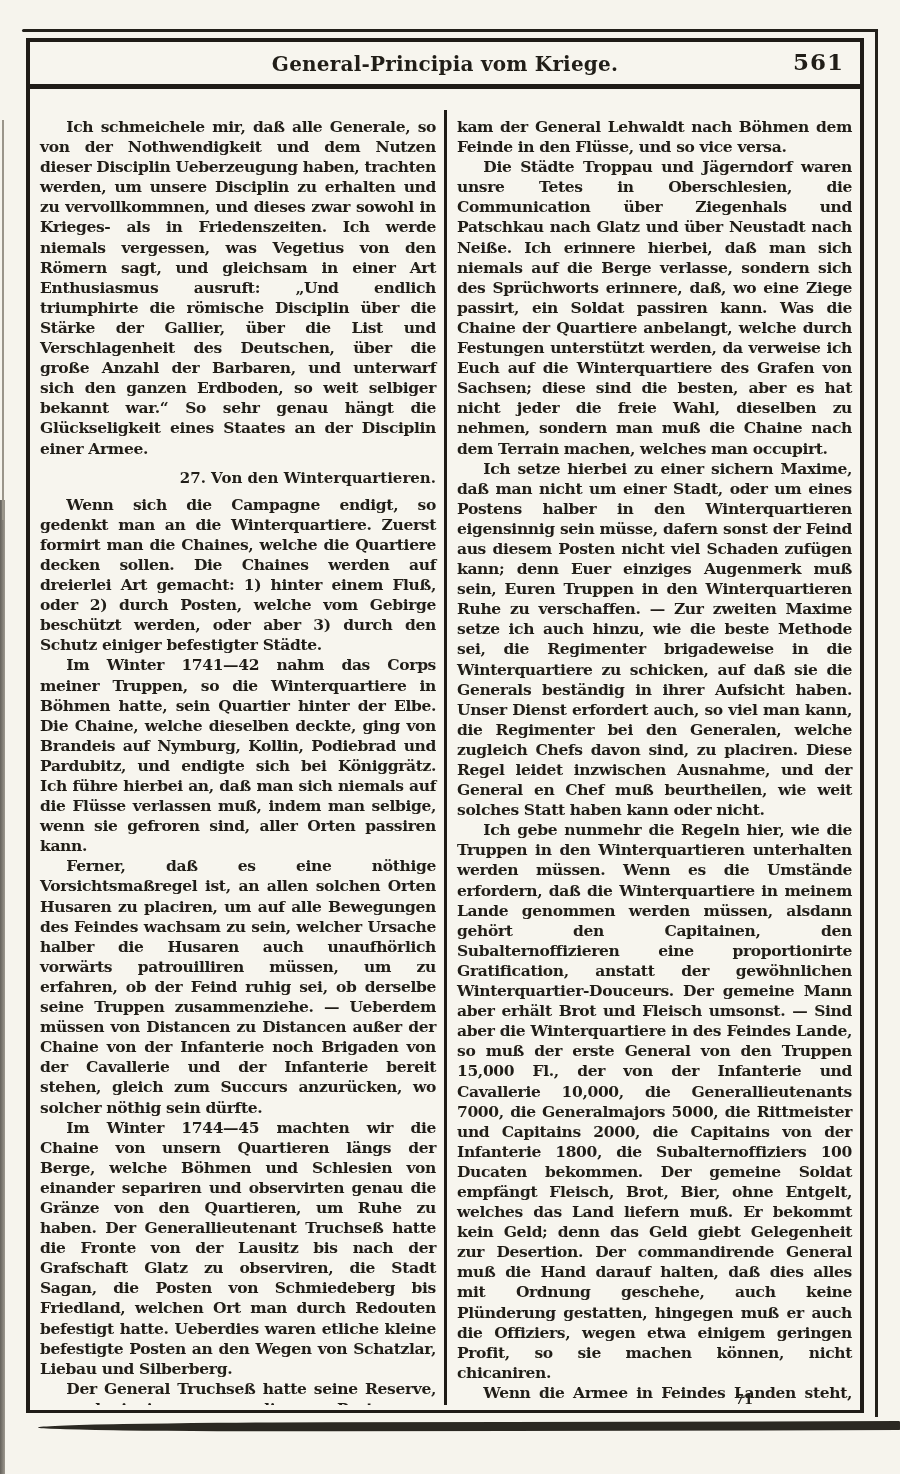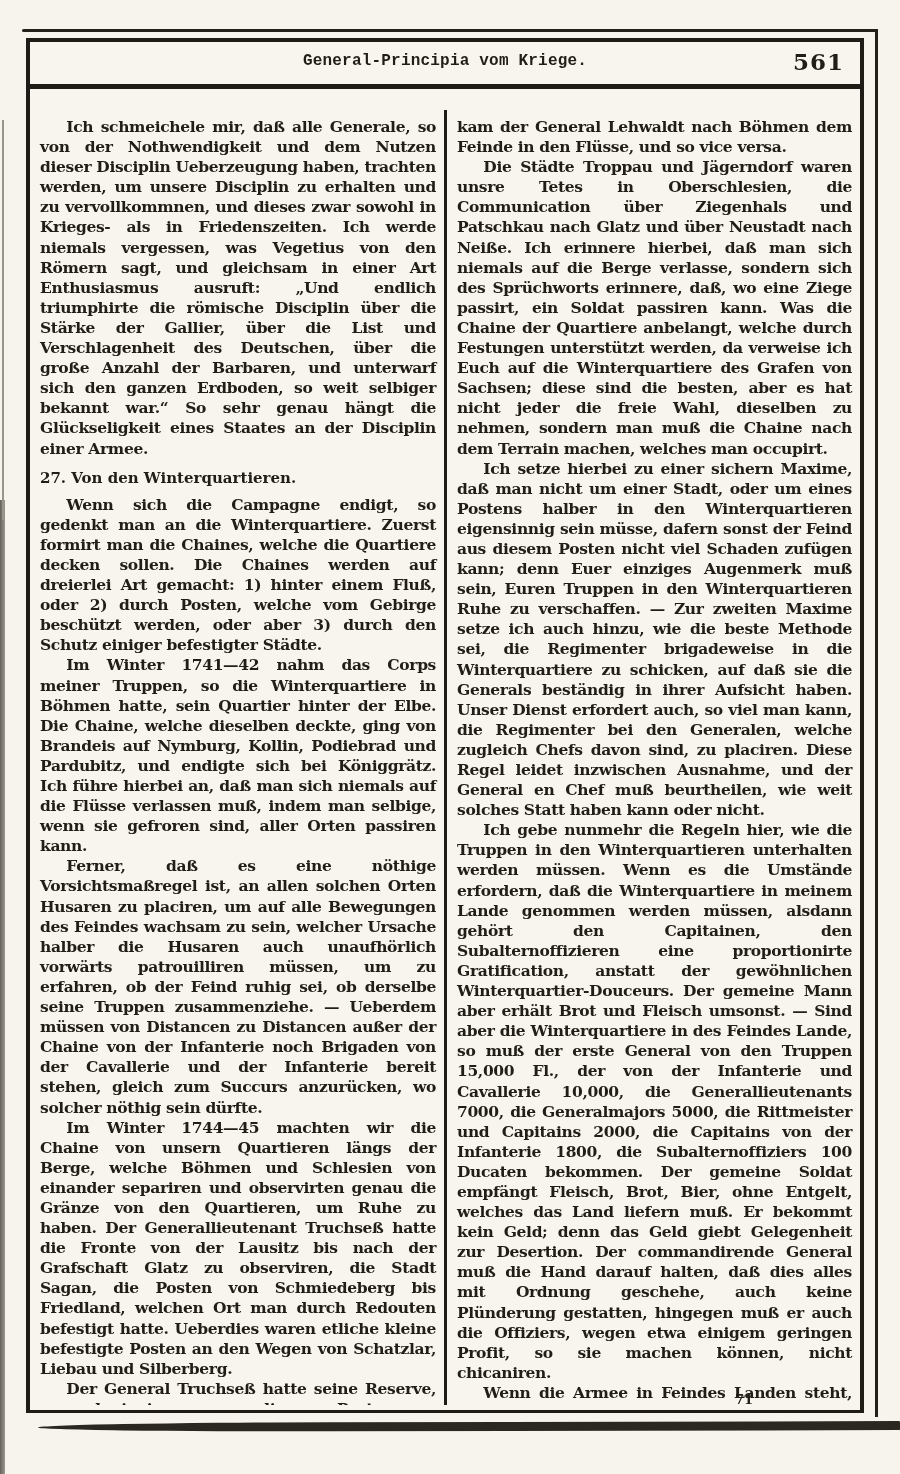--- a/index.html
+++ b/index.html
@@ -81,23 +81,22 @@
     height: 42px;
     border-bottom: 5px solid #1f1c17;
   }
   .running-title {
     position: absolute;
     left: 0;
     right: 0;
     top: 10px;
     text-align: center;
     font-weight: bold;
-    font-size: 16px;
+    font-size: 20px;
     letter-spacing: 0.2px;
-    font-family: Liberation Mono, monospace;
   }
   .page-number {
     position: absolute;
     right: 16px;
     top: 6px;
     font-weight: bold;
     font-size: 23px;
     letter-spacing: 1px;
     margin-left: 44px;
   }
@@ -128,21 +127,21 @@
   }
   .para {
     margin: 0;
     text-indent: 1.7em;
   }
   .para.noindent {
     text-indent: 0;
   }
   .section-heading {
     margin: 9px 0 7px 0;
-    text-align: left;
+    text-align: right;
     font-size: 15px;
     font-weight: bold;
     letter-spacing: 0;
     text-indent: 0;
   }
   .signature-mark {
     position: absolute;
     left: 705px;
     bottom: 3px;
     font-weight: bold;

